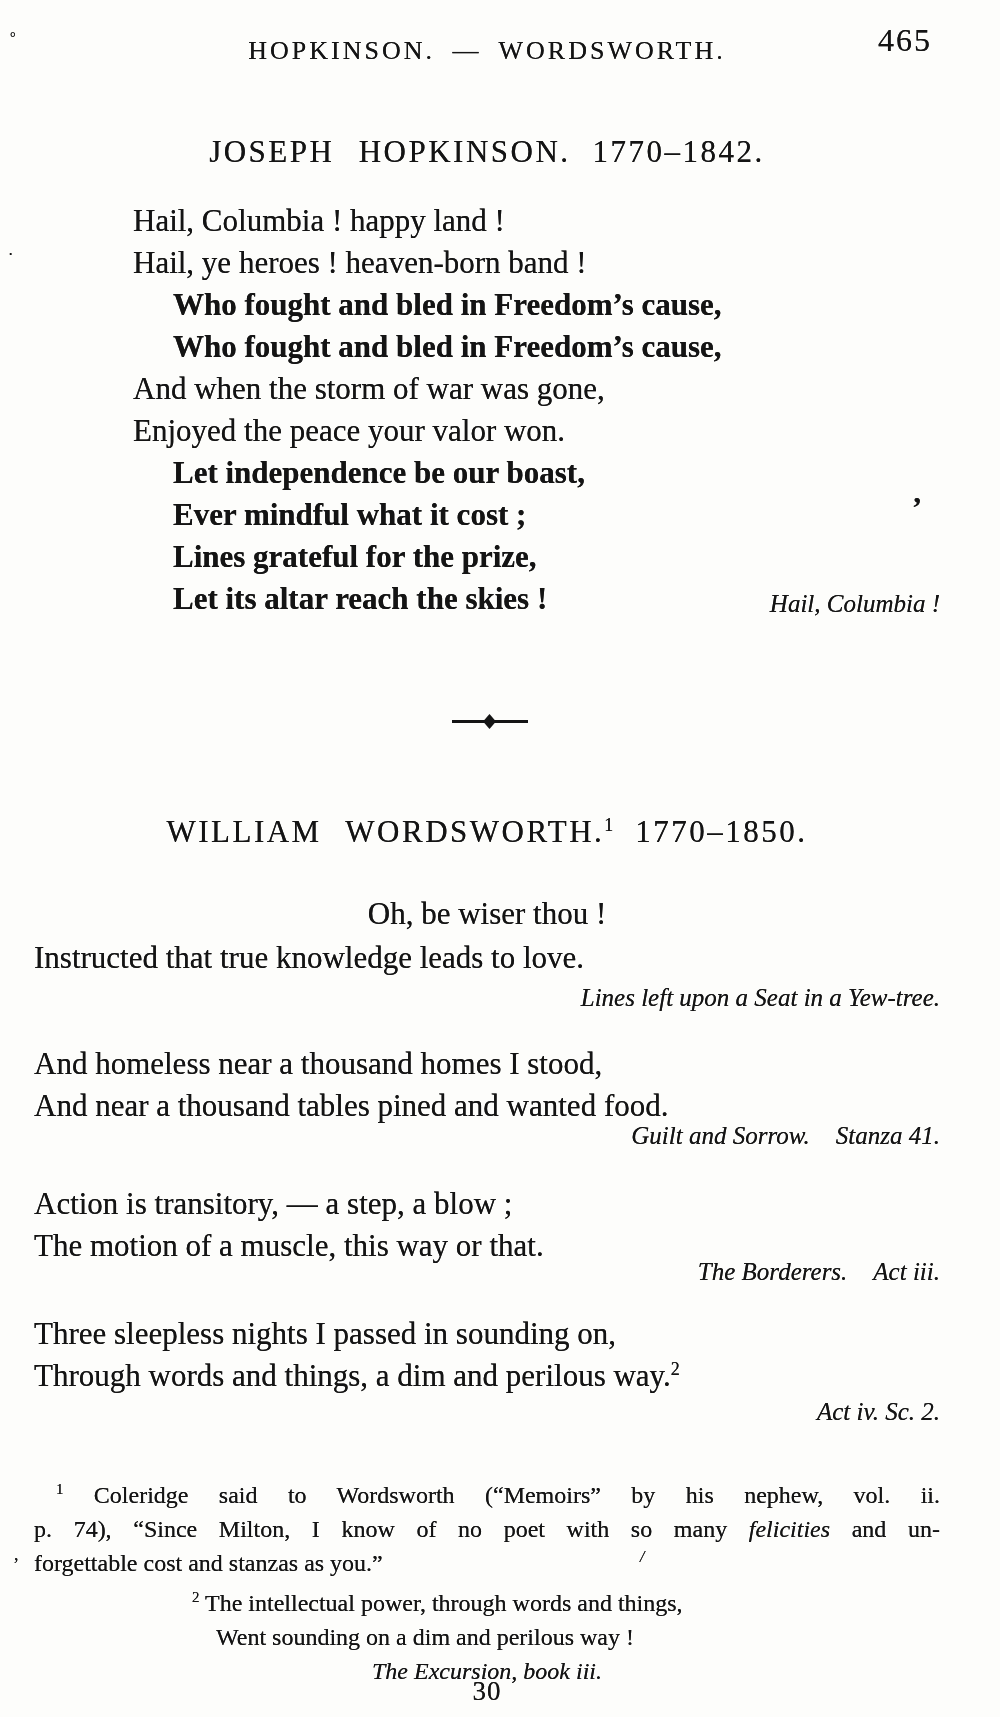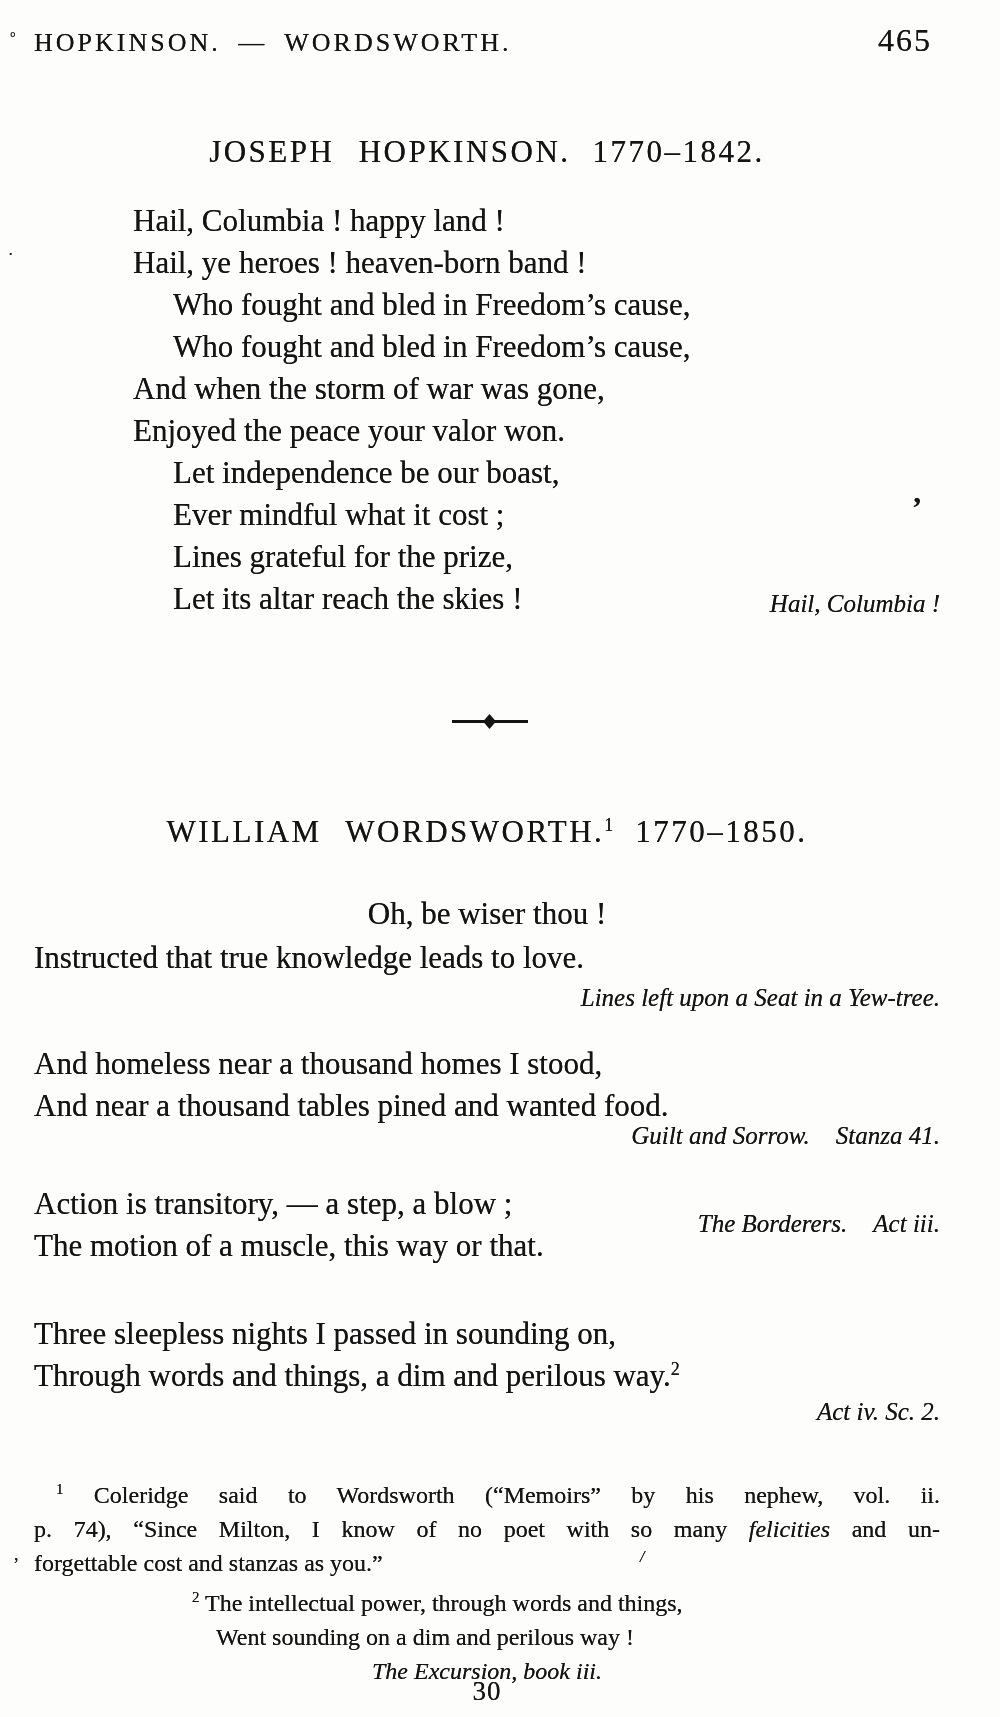--- a/index.html
+++ b/index.html
@@ -8,50 +8,50 @@
     width:1000px;height:1717px;
     margin:0 auto;
     background:#fdfdfb;
     font-family:"Liberation Serif","DejaVu Serif",serif;
     color:#141414;
     text-shadow:0 0 .5px rgba(10,10,10,.85);
     overflow:hidden;
   }
   
   .running-header{
-    position:absolute;top:28px;left:34px;width:906px;
-    text-align:left;font-size:26px;letter-spacing:3px;word-spacing:8px;
+    position:absolute;top:36px;left:34px;width:906px;
+    text-align:center;font-size:26px;letter-spacing:3px;word-spacing:8px;
     white-space:nowrap;
   }
   .page-number{
     position:absolute;top:22px;left:878px;font-size:32px;letter-spacing:2px;
   }
   
   .section-heading{
     position:absolute;left:34px;width:906px;text-align:center;
     font-size:31px;letter-spacing:2.5px;word-spacing:14px;white-space:nowrap;
   }
   #hopkinson-heading{top:134px;}
   #wordsworth-heading{top:814px;}
   .section-heading .dates{margin-left:22px;}
   .section-heading sup{font-size:58%;vertical-align:super;letter-spacing:0;}
   
   .poem{position:absolute;top:200px;left:121px;font-size:31px;margin-left:12px;}
   .poem .line{height:42px;line-height:42px;white-space:nowrap;}
-  .poem .line.indent{padding-left:40px;}
+  .poem .line.indent{padding-left:40px;font-weight:bold;}
   
   .attr{
     position:absolute;right:60px;
     font-style:italic;font-size:25px;white-space:nowrap;text-align:right;
   }
   .attr .gap{display:inline-block;width:26px;}
   #attr-hail{top:590px;text-align:center;}
   #attr-q1{top:984px;}
   #attr-q2{top:1122px;}
-  #attr-q3{top:1210px;text-align:center;}
+  #attr-q3{top:1258px;text-align:center;}
   #attr-q4{top:1398px;}
   
   .divider{position:absolute;top:714px;left:452px;width:76px;height:16px;}
   .divider .rule{position:absolute;top:6px;left:0;width:76px;height:3px;background:#141414;}
   .divider .diamond{
     position:absolute;top:0;left:31px;width:13px;height:15px;background:#141414;
     clip-path:polygon(50% 0,100% 50%,50% 100%,0 50%);
   }
   
   .quote-line{position:absolute;left:34px;font-size:31px;white-space:nowrap;}

